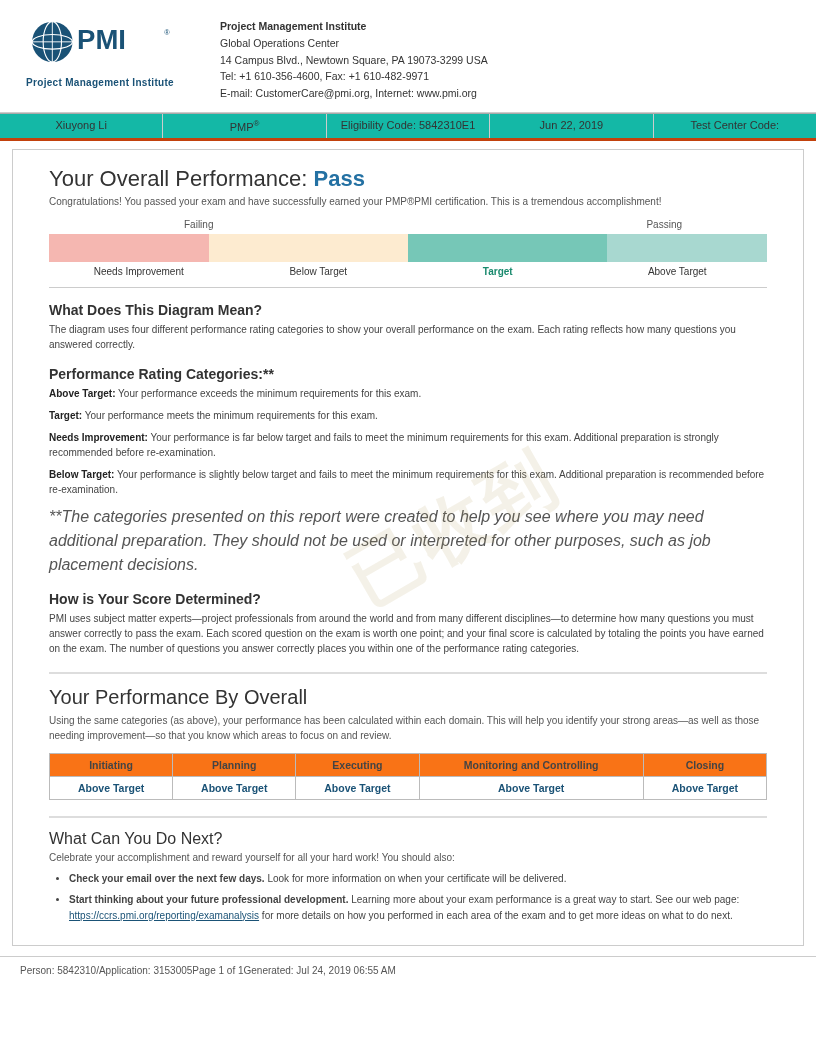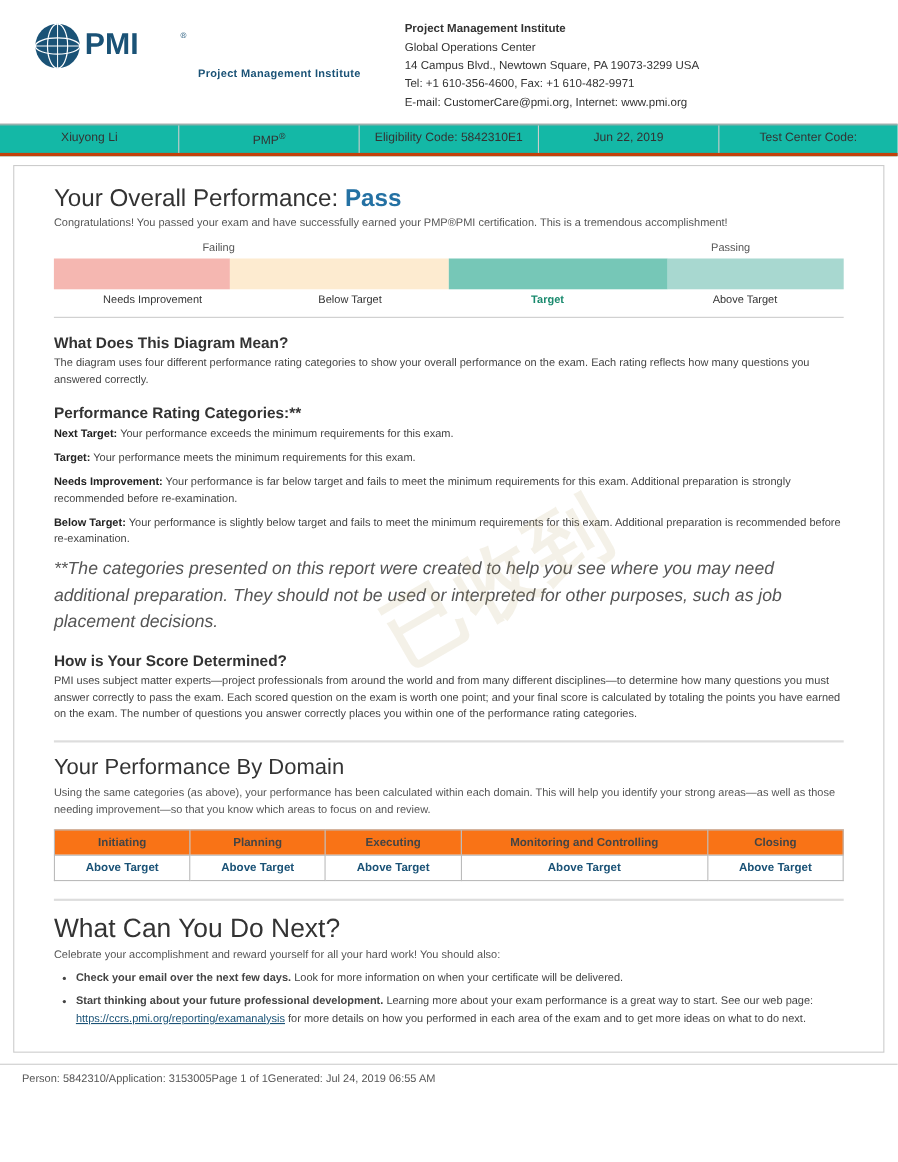--- a/index.html
+++ b/index.html
@@ -14,21 +14,22 @@
 
     
     .header {
       display: flex;
       align-items: flex-start;
       padding: 18px 20px 10px 20px;
       border-bottom: 1px solid #ccc;
     }
     .logo-area {
       display: flex;
-      align-items: flex-end;
+      flex-direction: column;
+      align-items: center;
       margin-right: 40px;
     }
     .logo-svg {
       width: 160px;
       height: 55px;
     }
     .logo-tagline {
       font-size: 10px;
       color: #1a5276;
       font-weight: bold;
@@ -191,21 +192,21 @@
       font-weight: bold;
     }
 
     
     .next-section {
       margin-top: 16px;
       border-top: 2px solid #ddd;
       padding-top: 12px;
     }
     .next-title {
-      font-size: 24px;
+      font-size: 16px;
       font-weight: normal;
       color: #333;
       margin-bottom: 4px;
     }
     .next-subtitle {
       font-size: 10px;
       color: #555;
       margin-bottom: 8px;
     }
     .next-list {
@@ -327,21 +328,21 @@
 
   <div>
     <div class="section-heading">What Does This Diagram Mean?</div>
     <div class="section-text">The diagram uses four different performance rating categories to show your overall performance on the exam. Each rating reflects how many questions you answered correctly.</div>
   </div>
 
   <div>
     <div class="section-heading">Performance Rating Categories:**</div>
 
     <div class="rating-item">
-      <b>Next Target:</b>
+      <b>Above Target:</b>
       <span>Your performance exceeds the minimum requirements for this exam.</span>
     </div>
 
     <div class="rating-item">
       <b>Target:</b>
       <span>Your performance meets the minimum requirements for this exam.</span>
     </div>
 
     <div class="rating-item">
       <b>Needs Improvement:</b>
@@ -355,21 +356,21 @@
 
     <div class="italic-note">**The categories presented on this report were created to help you see where you may need additional preparation. They should not be used or interpreted for other purposes, such as job placement decisions.</div>
   </div>
 
   <div>
     <div class="section-heading">How is Your Score Determined?</div>
     <div class="section-text">PMI uses subject matter experts—project professionals from around the world and from many different disciplines—to determine how many questions you must answer correctly to pass the exam. Each scored question on the exam is worth one point; and your final score is calculated by totaling the points you have earned on the exam. The number of questions you answer correctly places you within one of the performance rating categories.</div>
   </div>
 
   <div class="domain-section">
-    <div class="domain-title">Your Performance By Domain</div>
+    <div class="domain-title">Your Performance By Overall</div>
     <div class="domain-subtitle">Using the same categories (as above), your performance has been calculated within each domain. This will help you identify your strong areas—as well as those needing improvement—so that you know which areas to focus on and review.</div>
 
     <table class="domain-table">
       <thead>
         <tr>
           <th>Initiating</th>
           <th>Planning</th>
           <th>Executing</th>
           <th>Monitoring and Controlling</th>
           <th>Closing</th>

